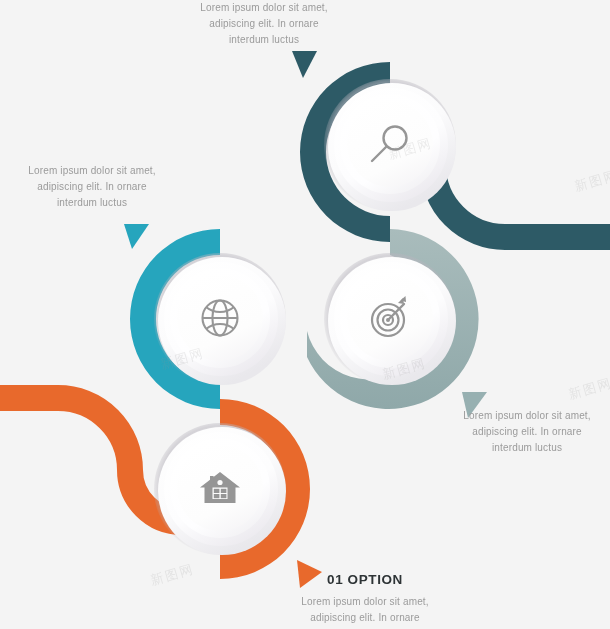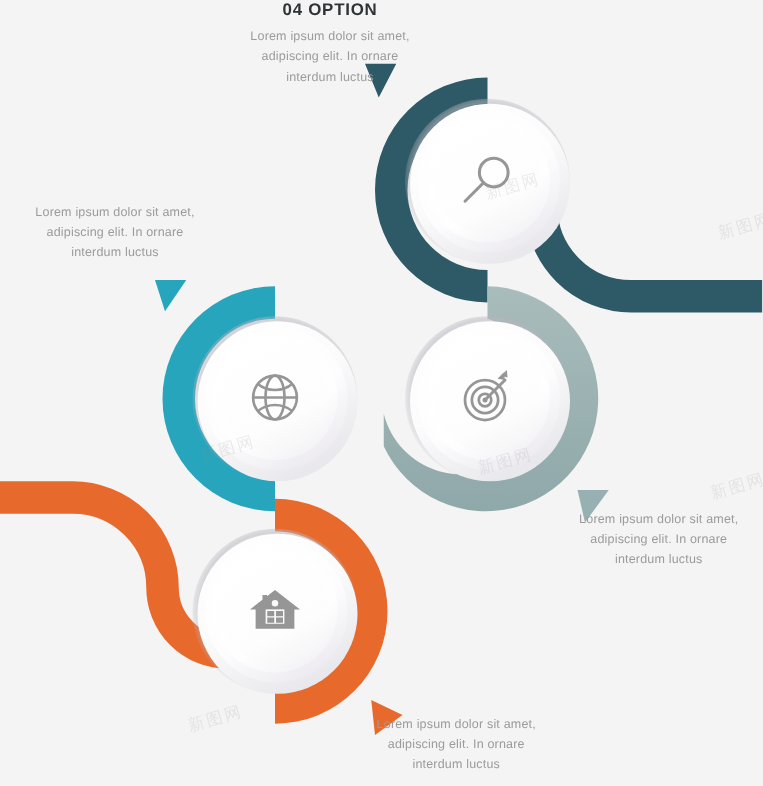--- a/index.html
+++ b/index.html
@@ -208,39 +208,39 @@
       </g>
 
       <polygon points="292,51 317,51 303,78" fill="#2d5a66"></polygon>
       <polygon points="124,224 149,224 132,249" fill="#26a5bd"></polygon>
       <polygon points="462,392 487,392 468,418" fill="#97b0b1"></polygon>
       <polygon points="297,560 322,572 300,588" fill="#e8692c"></polygon>
     </g>
   </svg>
 
   <div class="text-block tb-04">
-    <div class="opt-title">04 OPTION</div>
     <p class="opt-desc">Lorem ipsum dolor sit amet,</p>
     <p class="opt-desc">adipiscing elit. In ornare</p>
     <p class="opt-desc">interdum luctus</p>
   </div>
 
   <div class="text-block tb-02">
     <p class="opt-desc">Lorem ipsum dolor sit amet,</p>
     <p class="opt-desc">adipiscing elit. In ornare</p>
     <p class="opt-desc">interdum luctus</p>
   </div>
 
   <div class="text-block tb-03">
     <p class="opt-desc">Lorem ipsum dolor sit amet,</p>
     <p class="opt-desc">adipiscing elit. In ornare</p>
     <p class="opt-desc">interdum luctus</p>
   </div>
 
   <div class="text-block tb-01">
+    <div class="opt-title">01 OPTION</div>
     <p class="opt-desc">Lorem ipsum dolor sit amet,</p>
     <p class="opt-desc">adipiscing elit. In ornare</p>
     <p class="opt-desc">interdum luctus</p>
   </div>
 
   <div class="watermark" style="left:388px; top:140px;">新图网</div>
   <div class="watermark" style="left:574px; top:172px;">新图网</div>
   <div class="watermark" style="left:160px; top:350px;">新图网</div>
   <div class="watermark" style="left:382px; top:360px;">新图网</div>
   <div class="watermark" style="left:568px; top:380px;">新图网</div>

